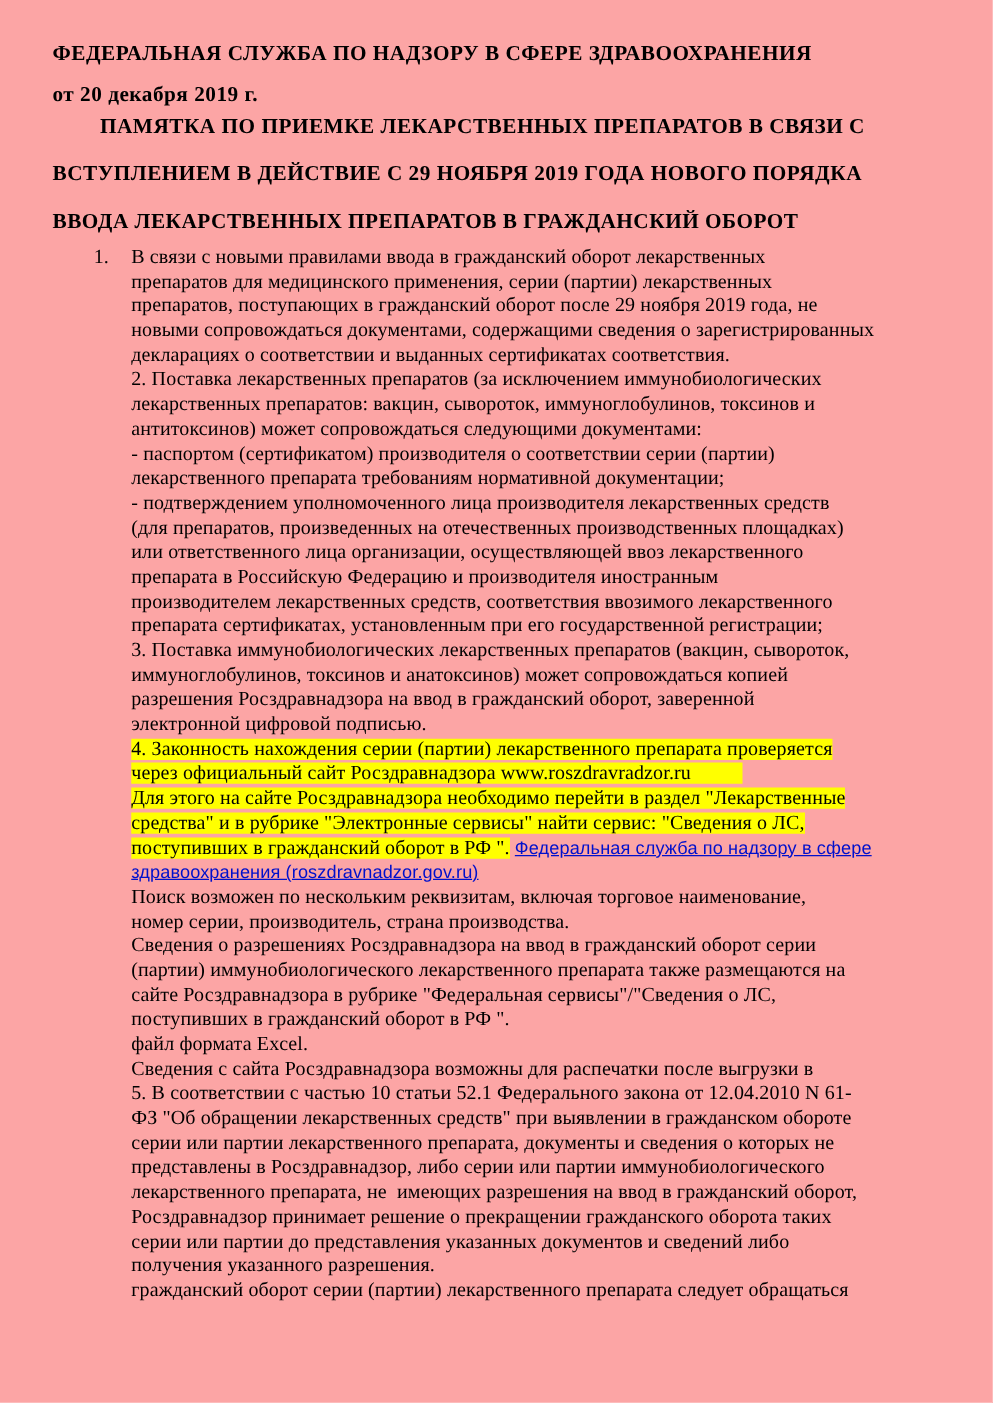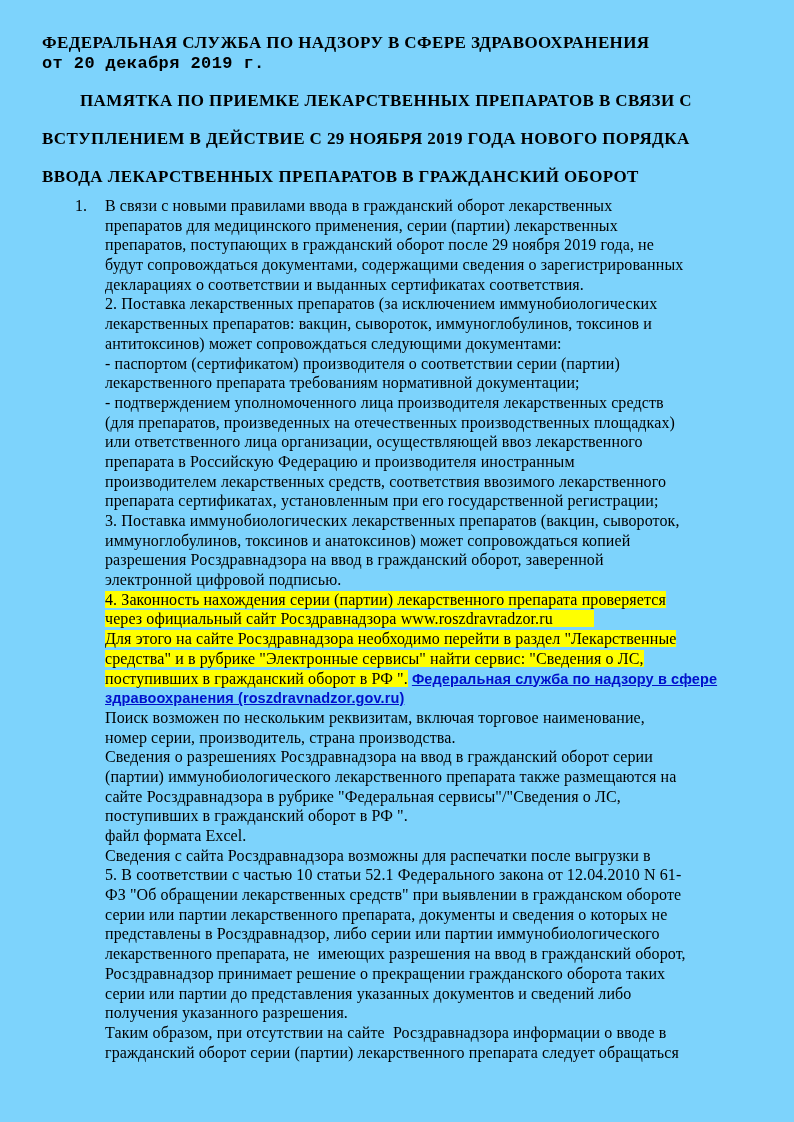--- a/index.html
+++ b/index.html
@@ -4,66 +4,65 @@
 <style>
   html,body{margin:0;padding:0;}
   body{
     width:794px;height:1122px;
     background:#ffffff;
     font-family:"Liberation Serif",serif;
     color:#000;
     position:relative;
     overflow:hidden;
   }
-  .page{position:absolute;inset:0;background:#7dd3fc;}
+  .page{position:absolute;inset:0;background:#fca5a5;}
   .hdr,.title-line{
     position:absolute;left:42px;
     font-weight:bold;font-size:17px;
     letter-spacing:0.4px;
     white-space:pre;
   }
   #agency{top:33px;}
-  #docdate{top:54px;font-family:Liberation Mono, monospace;}
+  #docdate{top:66px;}
   #t1{top:91px;margin-left:38px;}
   #t2{top:129px;}
   #t3{top:167px;}
   #docbody{
     position:absolute;left:105px;top:196px;
     font-size:16px;letter-spacing:0.1px;
   }
   .line{
     line-height:19.7px;height:19.7px;
     white-space:pre;position:relative;
   }
   .marker{position:absolute;left:-30px;top:0;}
   .seg-normal{}
   .seg-hl{background:var(--hl,#ffff00);}
   .seg-link{
     font-family:"Liberation Sans",sans-serif;
     font-size:14.5px;
     color:var(--link,#0000cc);
     text-decoration:underline;
     cursor:pointer;
-    font-weight:bold;
   }
 </style>
 </head>
 <body>
 
 <div class="page">
   <div class="hdr" id="agency">ФЕДЕРАЛЬНАЯ СЛУЖБА ПО НАДЗОРУ В СФЕРЕ ЗДРАВООХРАНЕНИЯ</div>
   <div class="hdr" id="docdate">от 20 декабря 2019 г.</div>
   <div class="title-line" id="t1">ПАМЯТКА ПО ПРИЕМКЕ ЛЕКАРСТВЕННЫХ ПРЕПАРАТОВ В СВЯЗИ С</div>
   <div class="title-line" id="t2">ВСТУПЛЕНИЕМ В ДЕЙСТВИЕ С 29 НОЯБРЯ 2019 ГОДА НОВОГО ПОРЯДКА</div>
   <div class="title-line" id="t3">ВВОДА ЛЕКАРСТВЕННЫХ ПРЕПАРАТОВ В ГРАЖДАНСКИЙ ОБОРОТ</div>
   <div id="docbody">
       <div class="line"><span class="marker">1.</span><span class="seg-normal">В связи с новыми правилами ввода в гражданский оборот лекарственных</span></div>
       <div class="line"><span class="seg-normal">препаратов для медицинского применения, серии (партии) лекарственных</span></div>
       <div class="line"><span class="seg-normal">препаратов, поступающих в гражданский оборот после 29 ноября 2019 года, не</span></div>
-      <div class="line"><span class="seg-normal">будут сопровождаться документами, содержащими сведения о зарегистрированных</span></div>
+      <div class="line"><span class="seg-normal">новыми сопровождаться документами, содержащими сведения о зарегистрированных</span></div>
       <div class="line"><span class="seg-normal">декларациях о соответствии и выданных сертификатах соответствия.</span></div>
       <div class="line"><span class="seg-normal">2. Поставка лекарственных препаратов (за исключением иммунобиологических</span></div>
       <div class="line"><span class="seg-normal">лекарственных препаратов: вакцин, сывороток, иммуноглобулинов, токсинов и</span></div>
       <div class="line"><span class="seg-normal">антитоксинов) может сопровождаться следующими документами:</span></div>
       <div class="line"><span class="seg-normal">- паспортом (сертификатом) производителя о соответствии серии (партии)</span></div>
       <div class="line"><span class="seg-normal">лекарственного препарата требованиям нормативной документации;</span></div>
       <div class="line"><span class="seg-normal">- подтверждением уполномоченного лица производителя лекарственных средств</span></div>
       <div class="line"><span class="seg-normal">(для препаратов, произведенных на отечественных производственных площадках)</span></div>
       <div class="line"><span class="seg-normal">или ответственного лица организации, осуществляющей ввоз лекарственного</span></div>
       <div class="line"><span class="seg-normal">препарата в Российскую Федерацию и производителя иностранным</span></div>
@@ -88,16 +87,15 @@
       <div class="line"><span class="seg-normal">файл формата Excel.</span></div>
       <div class="line"><span class="seg-normal">Сведения с сайта Росздравнадзора возможны для распечатки после выгрузки в</span></div>
       <div class="line"><span class="seg-normal">5. В соответствии с частью 10 статьи 52.1 Федерального закона от 12.04.2010 N 61-</span></div>
       <div class="line"><span class="seg-normal">ФЗ "Об обращении лекарственных средств" при выявлении в гражданском обороте</span></div>
       <div class="line"><span class="seg-normal">серии или партии лекарственного препарата, документы и сведения о которых не</span></div>
       <div class="line"><span class="seg-normal">представлены в Росздравнадзор, либо серии или партии иммунобиологического</span></div>
       <div class="line"><span class="seg-normal">лекарственного препарата, не  имеющих разрешения на ввод в гражданский оборот,</span></div>
       <div class="line"><span class="seg-normal">Росздравнадзор принимает решение о прекращении гражданского оборота таких</span></div>
       <div class="line"><span class="seg-normal">серии или партии до представления указанных документов и сведений либо</span></div>
       <div class="line"><span class="seg-normal">получения указанного разрешения.</span></div>
-      <div class="line"><span class="seg-normal">Таким образом, при отсутствии на сайте  Росздравнадзора информации о вводе в</span></div>
       <div class="line"><span class="seg-normal">гражданский оборот серии (партии) лекарственного препарата следует обращаться</span></div>
     </div>
 </div>
 
 </body></html>

